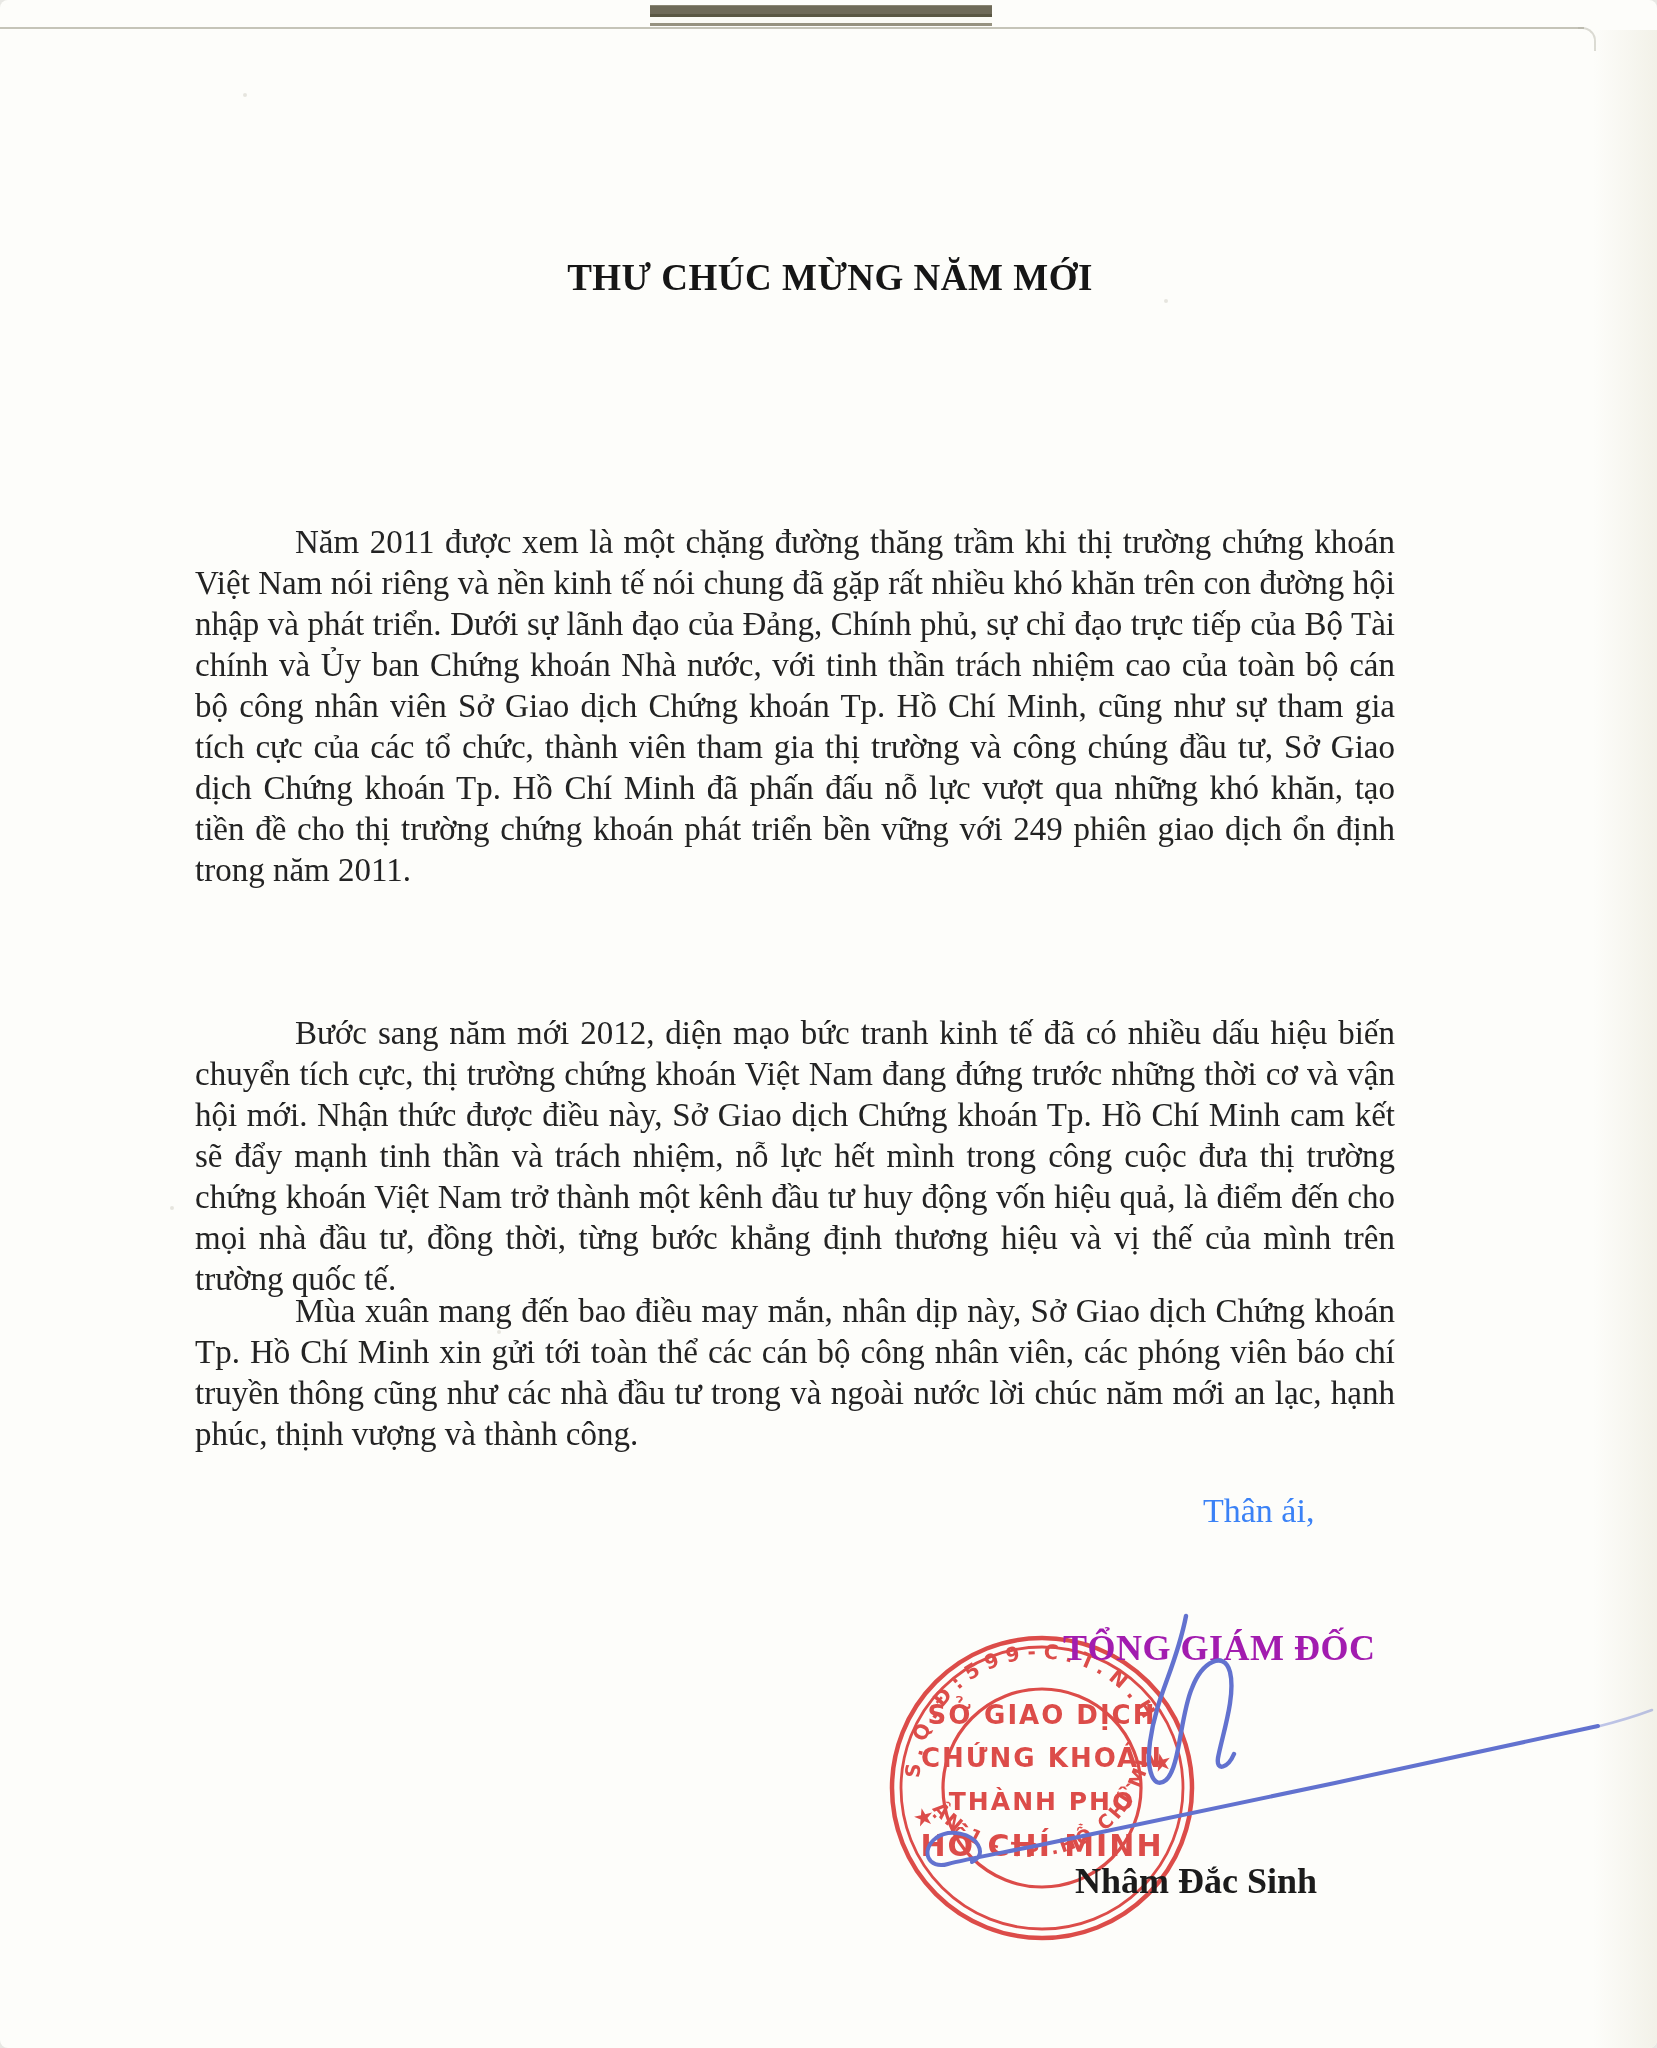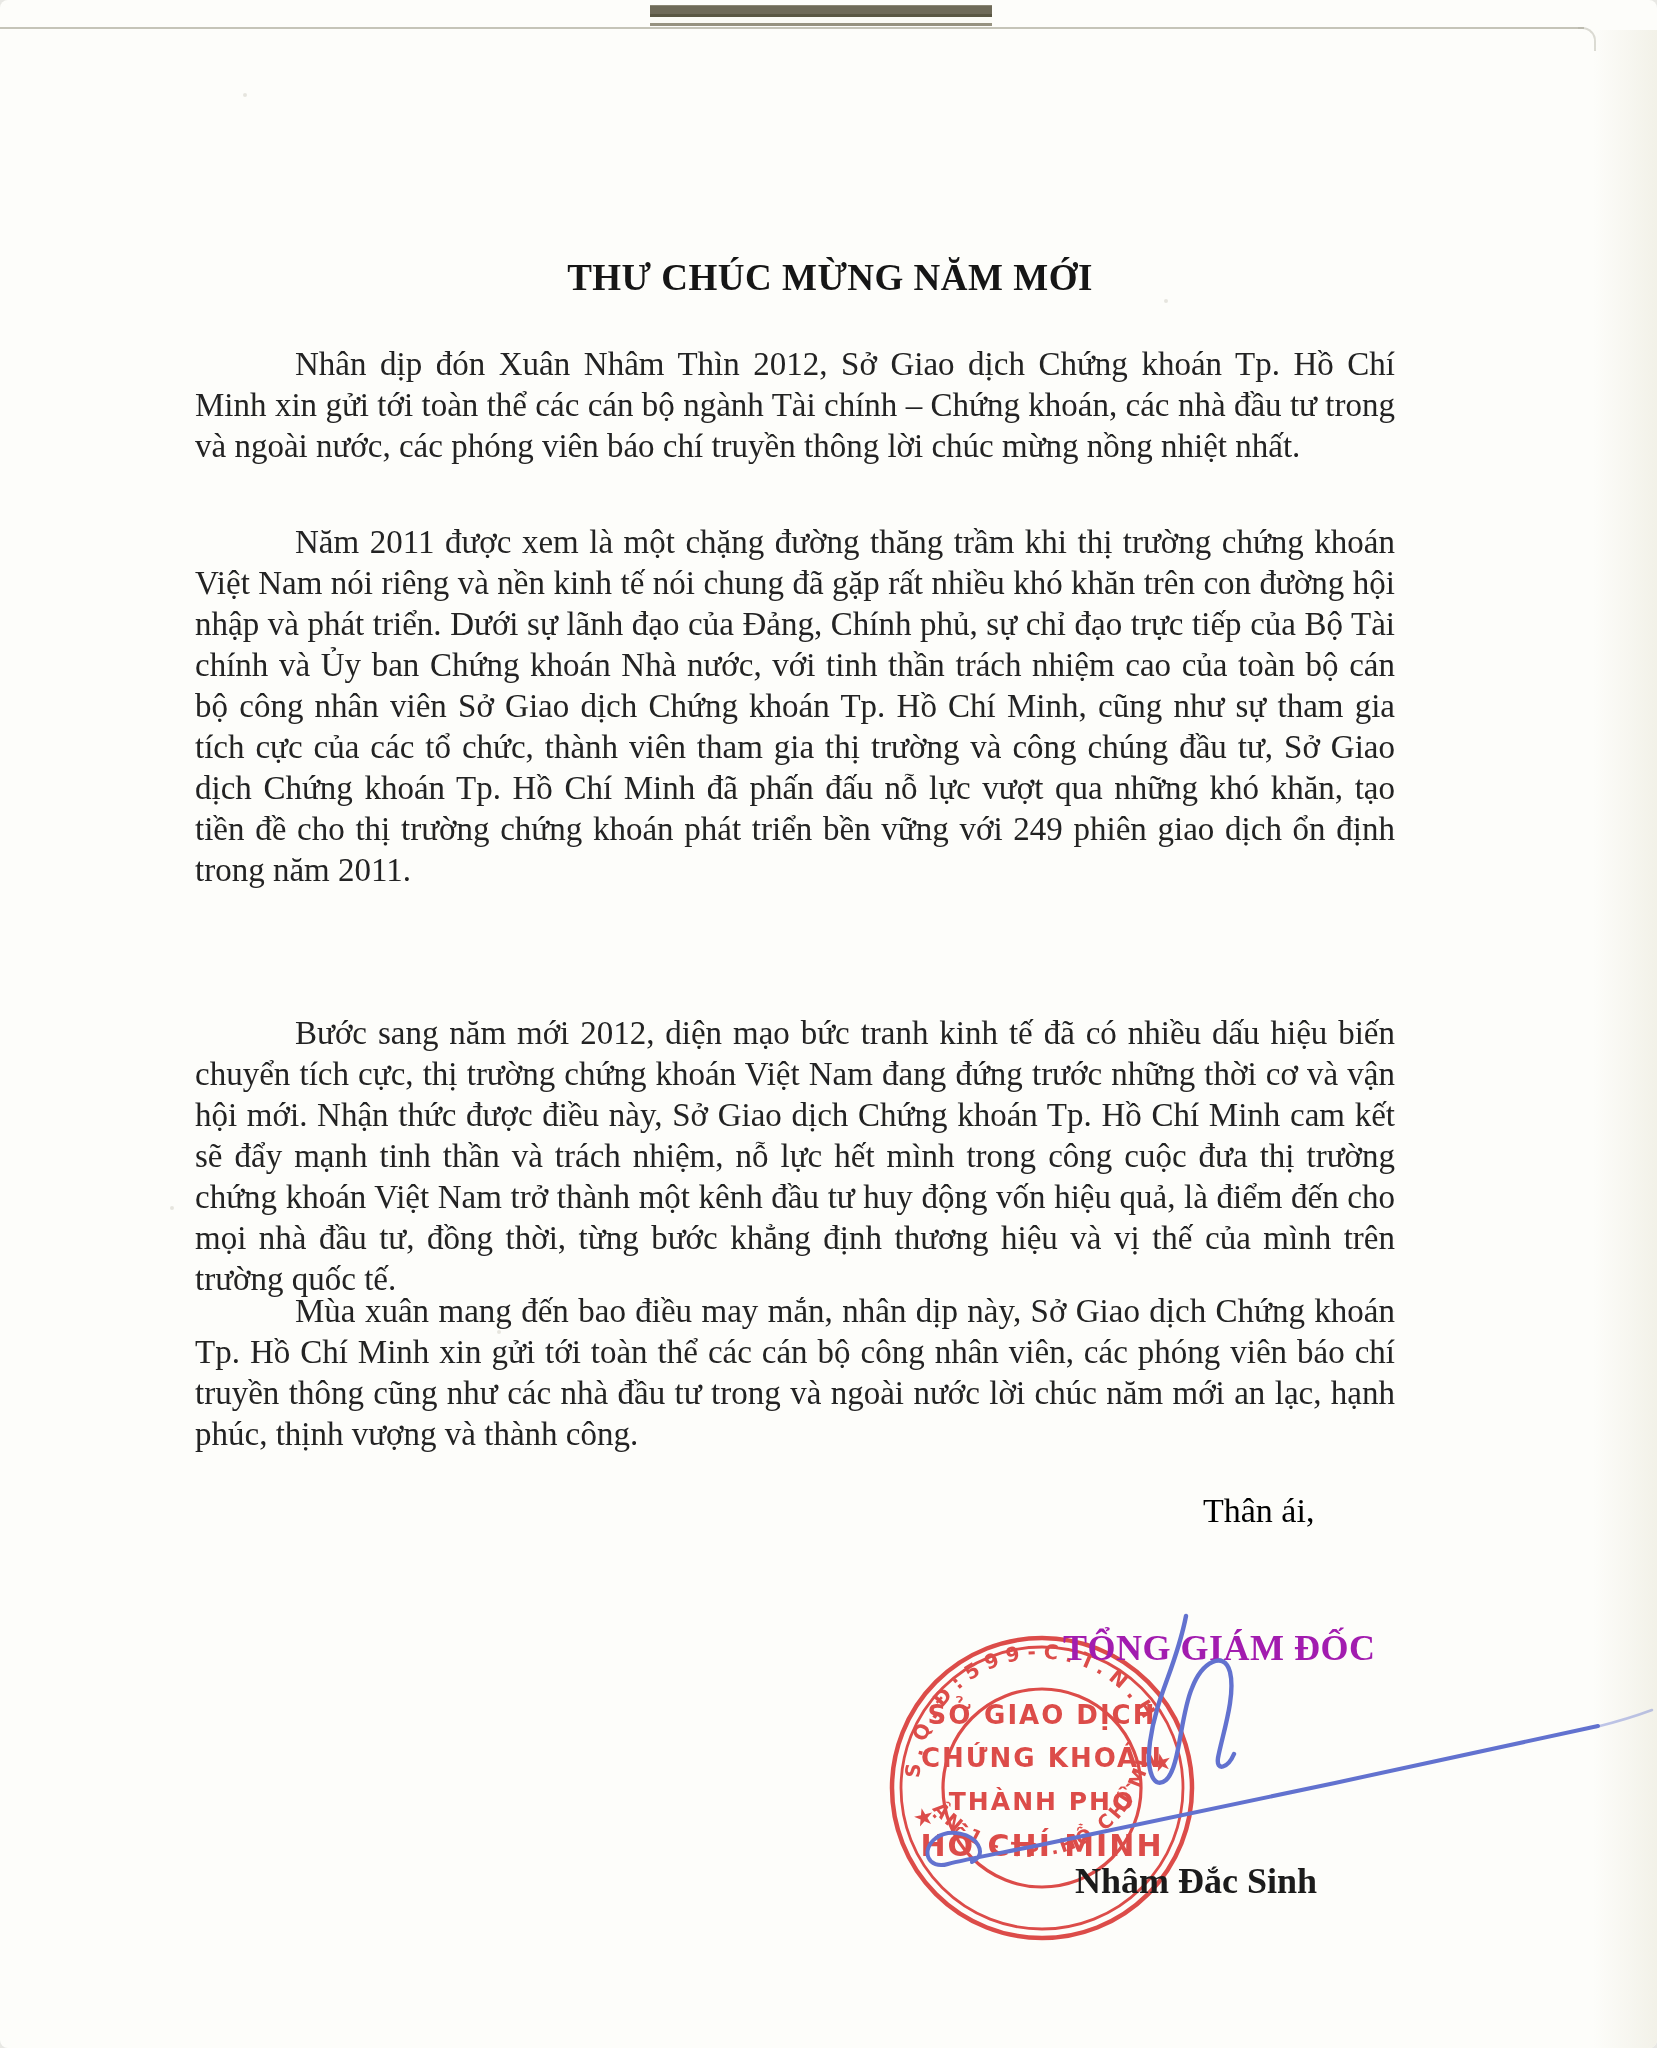--- a/index.html
+++ b/index.html
@@ -40,21 +40,21 @@
   }
   .body-text{position:absolute;left:195px;width:1200px;}
   .body-text p{
     margin:0;font-size:33px;line-height:41px;text-align:justify;
     text-indent:100px;color:#232323;
   }
   #p1{top:344px;} #p2{top:522px;font-family:Liberation Serif, serif;} #p3{top:1013px;} #p4{top:1291px;}
 
   .closing{
     position:absolute;left:1203px;top:1492px;
-    font-size:34px;color:#000000;
+    font-size:34px;color:#3b82f6;
   }
   .signer-title{
     position:absolute;left:1063px;top:1627px;z-index:2;
     font-size:36px;font-weight:bold;color:#a21caf;letter-spacing:.5px;
   }
   .signer-name{
     position:absolute;left:1075px;top:1860px;z-index:2;
     font-size:36px;font-weight:bold;color:#1b1b1b;
   }
 
@@ -75,23 +75,20 @@
     <div class="white"></div>
     <div class="gline"></div>
   </div>
   <div class="speck" style="left:243px;top:93px"></div>
   <div class="speck" style="left:1164px;top:299px"></div>
   <div class="speck" style="left:497px;top:1330px"></div>
   <div class="speck" style="left:170px;top:1206px"></div>
 
   <div class="title">THƯ CHÚC MỪNG NĂM MỚI</div>
 
-  <div class="body-text" id="p1">
-    <p>Nhân dịp đón Xuân Nhâm Thìn 2012, Sở Giao dịch Chứng khoán Tp. Hồ Chí Minh xin gửi tới toàn thể các cán bộ ngành Tài chính – Chứng khoán, các nhà đầu tư trong và ngoài nước, các phóng viên báo chí truyền thông lời chúc mừng nồng nhiệt nhất.</p>
-  </div>
   <div class="body-text" id="p2">
     <p>Năm 2011 được xem là một chặng đường thăng trầm khi thị trường chứng khoán Việt Nam nói riêng và nền kinh tế nói chung đã gặp rất nhiều khó khăn trên con đường hội nhập và phát triển. Dưới sự lãnh đạo của Đảng, Chính phủ, sự chỉ đạo trực tiếp của Bộ Tài chính và Ủy ban Chứng khoán Nhà nước, với tinh thần trách nhiệm cao của toàn bộ cán bộ công nhân viên Sở Giao dịch Chứng khoán Tp. Hồ Chí Minh, cũng như sự tham gia tích cực của các tổ chức, thành viên tham gia thị trường và công chúng đầu tư, Sở Giao dịch Chứng khoán Tp. Hồ Chí Minh đã phấn đấu nỗ lực vượt qua những khó khăn, tạo tiền đề cho thị trường chứng khoán phát triển bền vững với 249 phiên giao dịch ổn định trong năm 2011.</p>
   </div>
   <div class="body-text" id="p3">
     <p>Bước sang năm mới 2012, diện mạo bức tranh kinh tế đã có nhiều dấu hiệu biến chuyển tích cực, thị trường chứng khoán Việt Nam đang đứng trước những thời cơ và vận hội mới. Nhận thức được điều này, Sở Giao dịch Chứng khoán Tp. Hồ Chí Minh cam kết sẽ đẩy mạnh tinh thần và trách nhiệm, nỗ lực hết mình trong công cuộc đưa thị trường chứng khoán Việt Nam trở thành một kênh đầu tư huy động vốn hiệu quả, là điểm đến cho mọi nhà đầu tư, đồng thời, từng bước khẳng định thương hiệu và vị thế của mình trên trường quốc tế.</p>
   </div>
   <div class="body-text" id="p4">
     <p>Mùa xuân mang đến bao điều may mắn, nhân dịp này, Sở Giao dịch Chứng khoán Tp. Hồ Chí Minh xin gửi tới toàn thể các cán bộ công nhân viên, các phóng viên báo chí truyền thông cũng như các nhà đầu tư trong và ngoài nước lời chúc năm mới an lạc, hạnh phúc, thịnh vượng và thành công.</p>
   </div>
 

